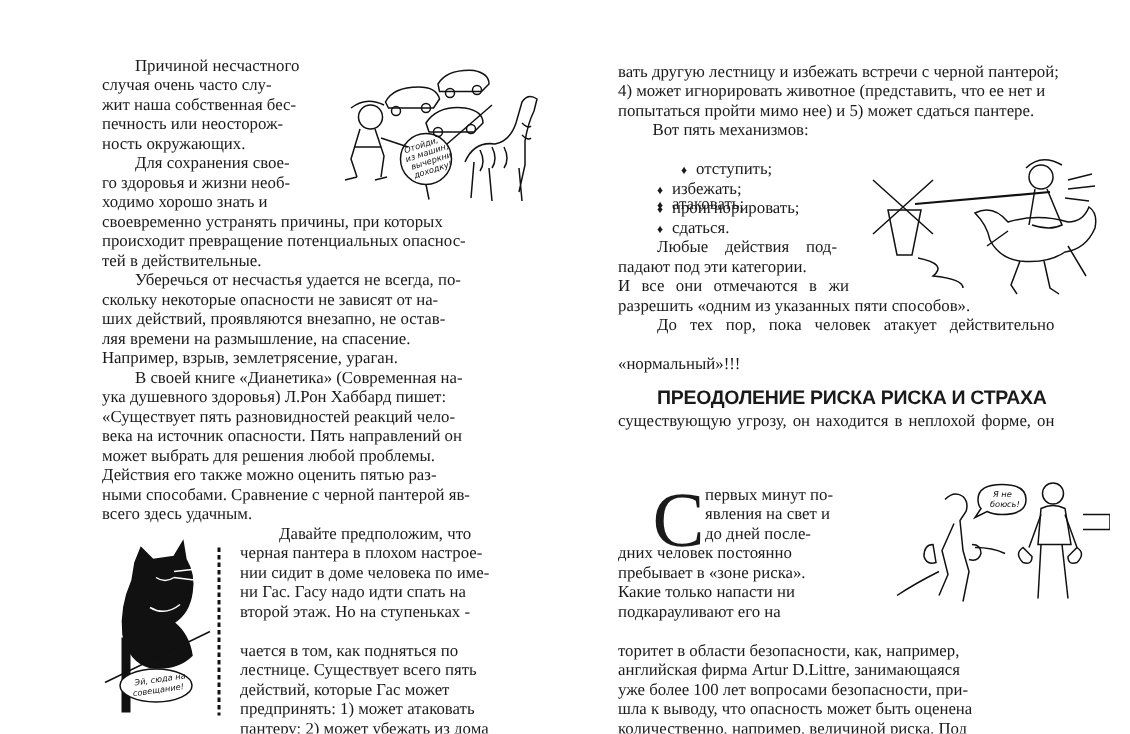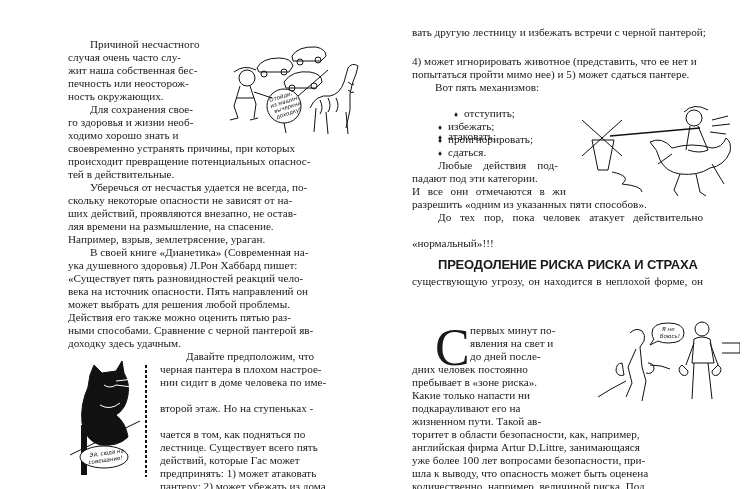--- a/index.html
+++ b/index.html
@@ -37,25 +37,26 @@
   <div class="line" style="left:68px;top:207px;">ших действий, проявляются внезапно, не остав-</div>
   <div class="line" style="left:68px;top:220px;">ляя времени на размышление, на спасение.</div>
   <div class="line" style="left:68px;top:233px;">Например, взрыв, землетрясение, ураган.</div>
   <div class="line" style="left:90px;top:246px;">В своей книге «Дианетика» (Современная на-</div>
   <div class="line" style="left:68px;top:259px;">ука душевного здоровья) Л.Рон Хаббард пишет:</div>
   <div class="line" style="left:68px;top:272px;">«Существует пять разновидностей реакций чело-</div>
   <div class="line" style="left:68px;top:285px;">века на источник опасности. Пять направлений он</div>
   <div class="line" style="left:68px;top:311px;">Действия его также можно оценить пятью раз-</div>
   <div class="line" style="left:68px;top:298px;">может выбрать для решения любой проблемы.</div>
   <div class="line" style="left:68px;top:324px;">ными способами. Сравнение с черной пантерой яв-</div>
-  <div class="line" style="left:68px;top:337px;">доходку здесь удачным.</div>
+  <div class="line" style="left:68px;top:337px;">всего здесь удачным.</div>
 
   <div class="line" style="left:186px;top:350px;">Давайте предположим, что</div>
   <div class="line" style="left:160px;top:363px;">черная пантера в плохом настрое-</div>
   <div class="line" style="left:160px;top:376px;">нии сидит в доме человека по име-</div>
+  <div class="line" style="left:160px;top:389px;">ни Гас. Гасу надо идти спать на</div>
   <div class="line" style="left:160px;top:402px;">второй этаж. Но на ступеньках -</div>
   <div class="line" style="left:160px;top:428px;">чается в том, как подняться по</div>
   <div class="line" style="left:160px;top:441px;">лестнице. Существует всего пять</div>
   <div class="line" style="left:160px;top:454px;">действий, которые Гас может</div>
   <div class="line" style="left:160px;top:467px;">предпринять: 1) может атаковать</div>
   <div class="line" style="left:160px;top:480px;">пантеру; 2) может убежать из дома</div>
 
   <svg class="illus" style="left:222px;top:38px;" width="148" height="98" viewBox="0 0 148 98">
     <g fill="none" stroke="#111" stroke-width="1">
 
@@ -106,21 +107,21 @@
     </g>
     <g class="bubble-text" transform="rotate(-8 44 112)">
       <text x="30" y="110">Эй, сюда на</text>
       <text x="28" y="117">совещание!</text>
     </g>
   </svg>
 </div>
 
 <div class="page" style="left:380px;width:373px;">
 
-  <div class="line" style="left:32px;top:26px;">вать другую лестницу и избежать встречи с черной пантерой;</div>
+  <div class="line" style="left:32px;top:42px;">вать другую лестницу и избежать встречи с черной пантерой;</div>
   <div class="line" style="left:32px;top:55px;">4) может игнорировать животное (представить, что ее нет и</div>
   <div class="line" style="left:32px;top:68px;">попытаться пройти мимо нее) и 5) может сдаться пантере.</div>
   <div class="line" style="left:55px;top:81px;">Вот пять механизмов:</div>
 
   <div class="line" style="left:58px;top:94px;margin-top:36px;">
     <span class="bullet-mark">♦</span><span>атаковать;</span>
   </div>
   <div class="line" style="left:74px;top:107px;">
     <span class="bullet-mark">♦</span><span>отступить;</span>
   </div>
@@ -146,21 +147,20 @@
   <div class="heading" style="left:58px;top:257px;">ПРЕОДОЛЕНИЕ РИСКА РИСКА И СТРАХА</div>
 
   <div class="dropcap" style="left:55px;top:322px;">С</div>
   <div class="line" style="left:90px;top:324px;">первых минут по-</div>
   <div class="line" style="left:90px;top:337px;">явления на свет и</div>
   <div class="line" style="left:90px;top:350px;">до дней после-</div>
   <div class="line" style="left:32px;top:363px;">дних человек постоянно</div>
   <div class="line" style="left:32px;top:376px;">пребывает в «зоне риска».</div>
   <div class="line" style="left:32px;top:389px;">Какие только напасти ни</div>
   <div class="line" style="left:32px;top:402px;">подкарауливают его на</div>
-  <div class="line" style="left:32px;top:415px;">жизненном пути. Такой ав-</div>
   <div class="line" style="left:32px;top:428px;">торитет в области безопасности, как, например,</div>
   <div class="line" style="left:32px;top:441px;">английская фирма Artur D.Littre, занимающаяся</div>
   <div class="line" style="left:32px;top:454px;">уже более 100 лет вопросами безопасности, при-</div>
   <div class="line" style="left:32px;top:467px;">шла к выводу, что опасность может быть оценена</div>
   <div class="line" style="left:32px;top:480px;">количественно, например, величиной риска. Под</div>
 
   <svg class="illus" style="left:192px;top:100px;" width="180" height="100" viewBox="0 0 180 100">
     <g fill="none" stroke="#111" stroke-width="1">
 
       <path d="M20 40 l6 30 h10 l6 -30 z"></path>

